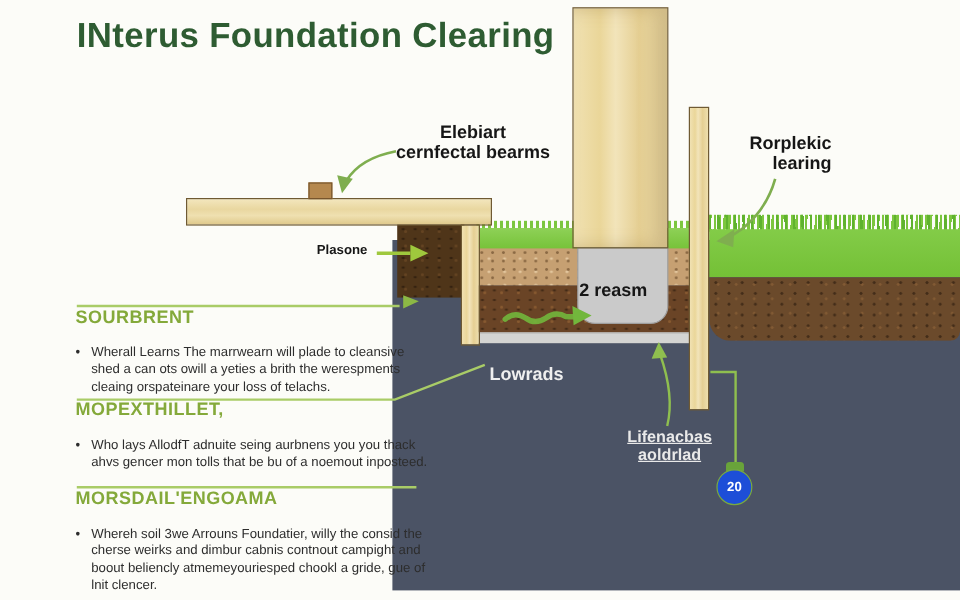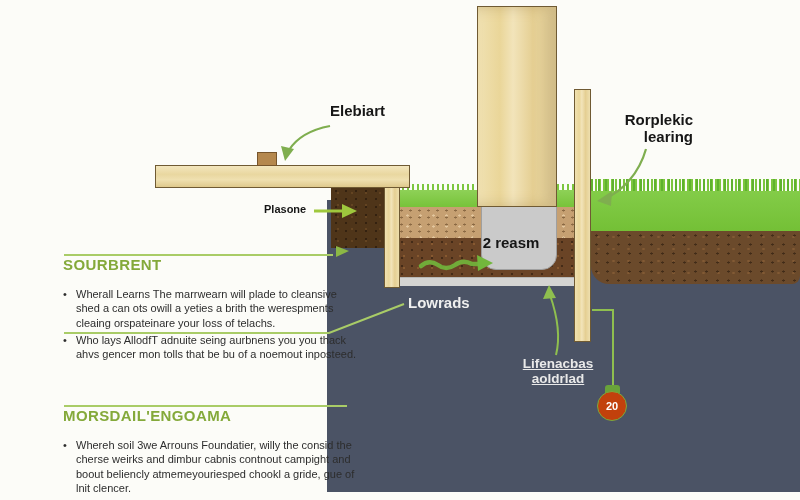--- a/index.html
+++ b/index.html
@@ -45,26 +45,26 @@
 
   .overlay{position:absolute;left:0;top:0;pointer-events:none;}
 
   
   .dlabel{color:#161616;font-weight:700;font-size:15px;line-height:17px;}
   .lab-beam{left:330px;top:102px;text-align:center;}
   .lab-right{left:603px;top:111px;width:90px;text-align:right;}
   .lab-soil{left:264px;top:201px;font-size:11px;}
   .lab-footing{left:481px;top:234px;width:60px;text-align:center;}
   .wlabel{color:#efefef;font-weight:600;font-size:15px;}
-  .lab-base{left:408px;top:294px;}
+  .lab-base{left:408px;top:304px;}
   .lab-anchor{left:506px;top:356px;width:104px;text-align:center;font-size:13.5px;line-height:15px;font-weight:700;color:#e9e9e9;text-decoration:underline;}
 
   
   .bulbcap{left:605px;top:385px;width:15px;height:8px;background:#69a33a;border-radius:3px 3px 0 0;}
-  .bulb{left:597px;top:391px;width:30px;height:30px;border-radius:50%;background:#c2410c;border:1px solid #79aa3e;
+  .bulb{left:597px;top:391px;width:30px;height:30px;border-radius:50%;background:#1d4ed8;border:1px solid #79aa3e;
     display:flex;align-items:center;justify-content:center;color:#fff;font-size:11px;font-weight:700;}
 
   
   .title{left:64px;top:14px;font-size:29px;font-weight:700;color:#2e5c32;letter-spacing:.3px;}
   .section{left:63px;width:294px;margin-top:16px;}
   .s1{top:240px;} .s2{top:317px;} .s3{top:391px;}
   .heading{font-size:15px;font-weight:700;color:#84a93a;letter-spacing:.4px;margin:0 0 14px 0;}
   .bullet{display:flex;font-size:11px;color:#2d2d2d;line-height:1.3;}
   .dot{width:13px;flex:0 0 13px;}
 </style>
@@ -104,48 +104,51 @@
     <polygon points="342,204 357,211 342,218" fill="#9fc83d"></polygon>
     <path d="M421 266 q 8 -7 17 -1 q 8 6 17 0 q 8 -6 17 -1 l 6 0" stroke="#72b73c" stroke-width="4.5" stroke-linecap="round" fill="none" opacity="0.9"></path>
     <polygon points="477,255 493,263 478,271" fill="#72b73c"></polygon>
     <path d="M556 355 C561 335 557 315 550 295" stroke="#8fbf4f" stroke-width="2" fill="none"></path>
     <polygon points="543,299 549,285 556,298" fill="#8fbf4f"></polygon>
     <path d="M592 310 H613 V388" stroke="#8fbf4f" stroke-width="2" fill="none"></path>
   </svg>
 
   <div class="abs dlabel lab-beam">
     <span style="display:block">Elebiart</span>
+    <span style="display:block">cernfectal bearms</span>
   </div>
   <div class="abs dlabel lab-right">
     <span style="display:block">Rorplekic</span>
     <span style="display:block">learing</span>
   </div>
   <div class="abs dlabel lab-soil">Plasone</div>
   <div class="abs dlabel lab-footing">2 reasm</div>
   <div class="abs wlabel lab-base">Lowrads</div>
   <div class="abs lab-anchor">
     <span style="display:block">Lifenacbas</span>
     <span style="display:block">aoldrlad</span>
   </div>
 
   <div class="abs bulbcap"></div>
   <div class="abs bulb">
     <span>20</span>
   </div>
 
+  <div class="abs title">INterus Foundation Clearing</div>
 
   <div class="abs section s1">
     <div class="heading">SOURBRENT</div>
     <div class="bullet">
       <span class="dot">•</span>
       <span>Wherall Learns The marrwearn will plade to cleansive shed a can ots owill a yeties a brith the werespments cleaing orspateinare your loss of telachs.</span>
     </div>
   </div>
 
   <div class="abs section s2">
+    <div class="heading">MOPEXTHILLET,</div>
     <div class="bullet">
       <span class="dot">•</span>
       <span>Who lays AllodfT adnuite seing aurbnens you you thack ahvs gencer mon tolls that be bu of a noemout inposteed.</span>
     </div>
   </div>
 
   <div class="abs section s3">
     <div class="heading">MORSDAIL'ENGOAMA</div>
     <div class="bullet">
       <span class="dot">•</span>

